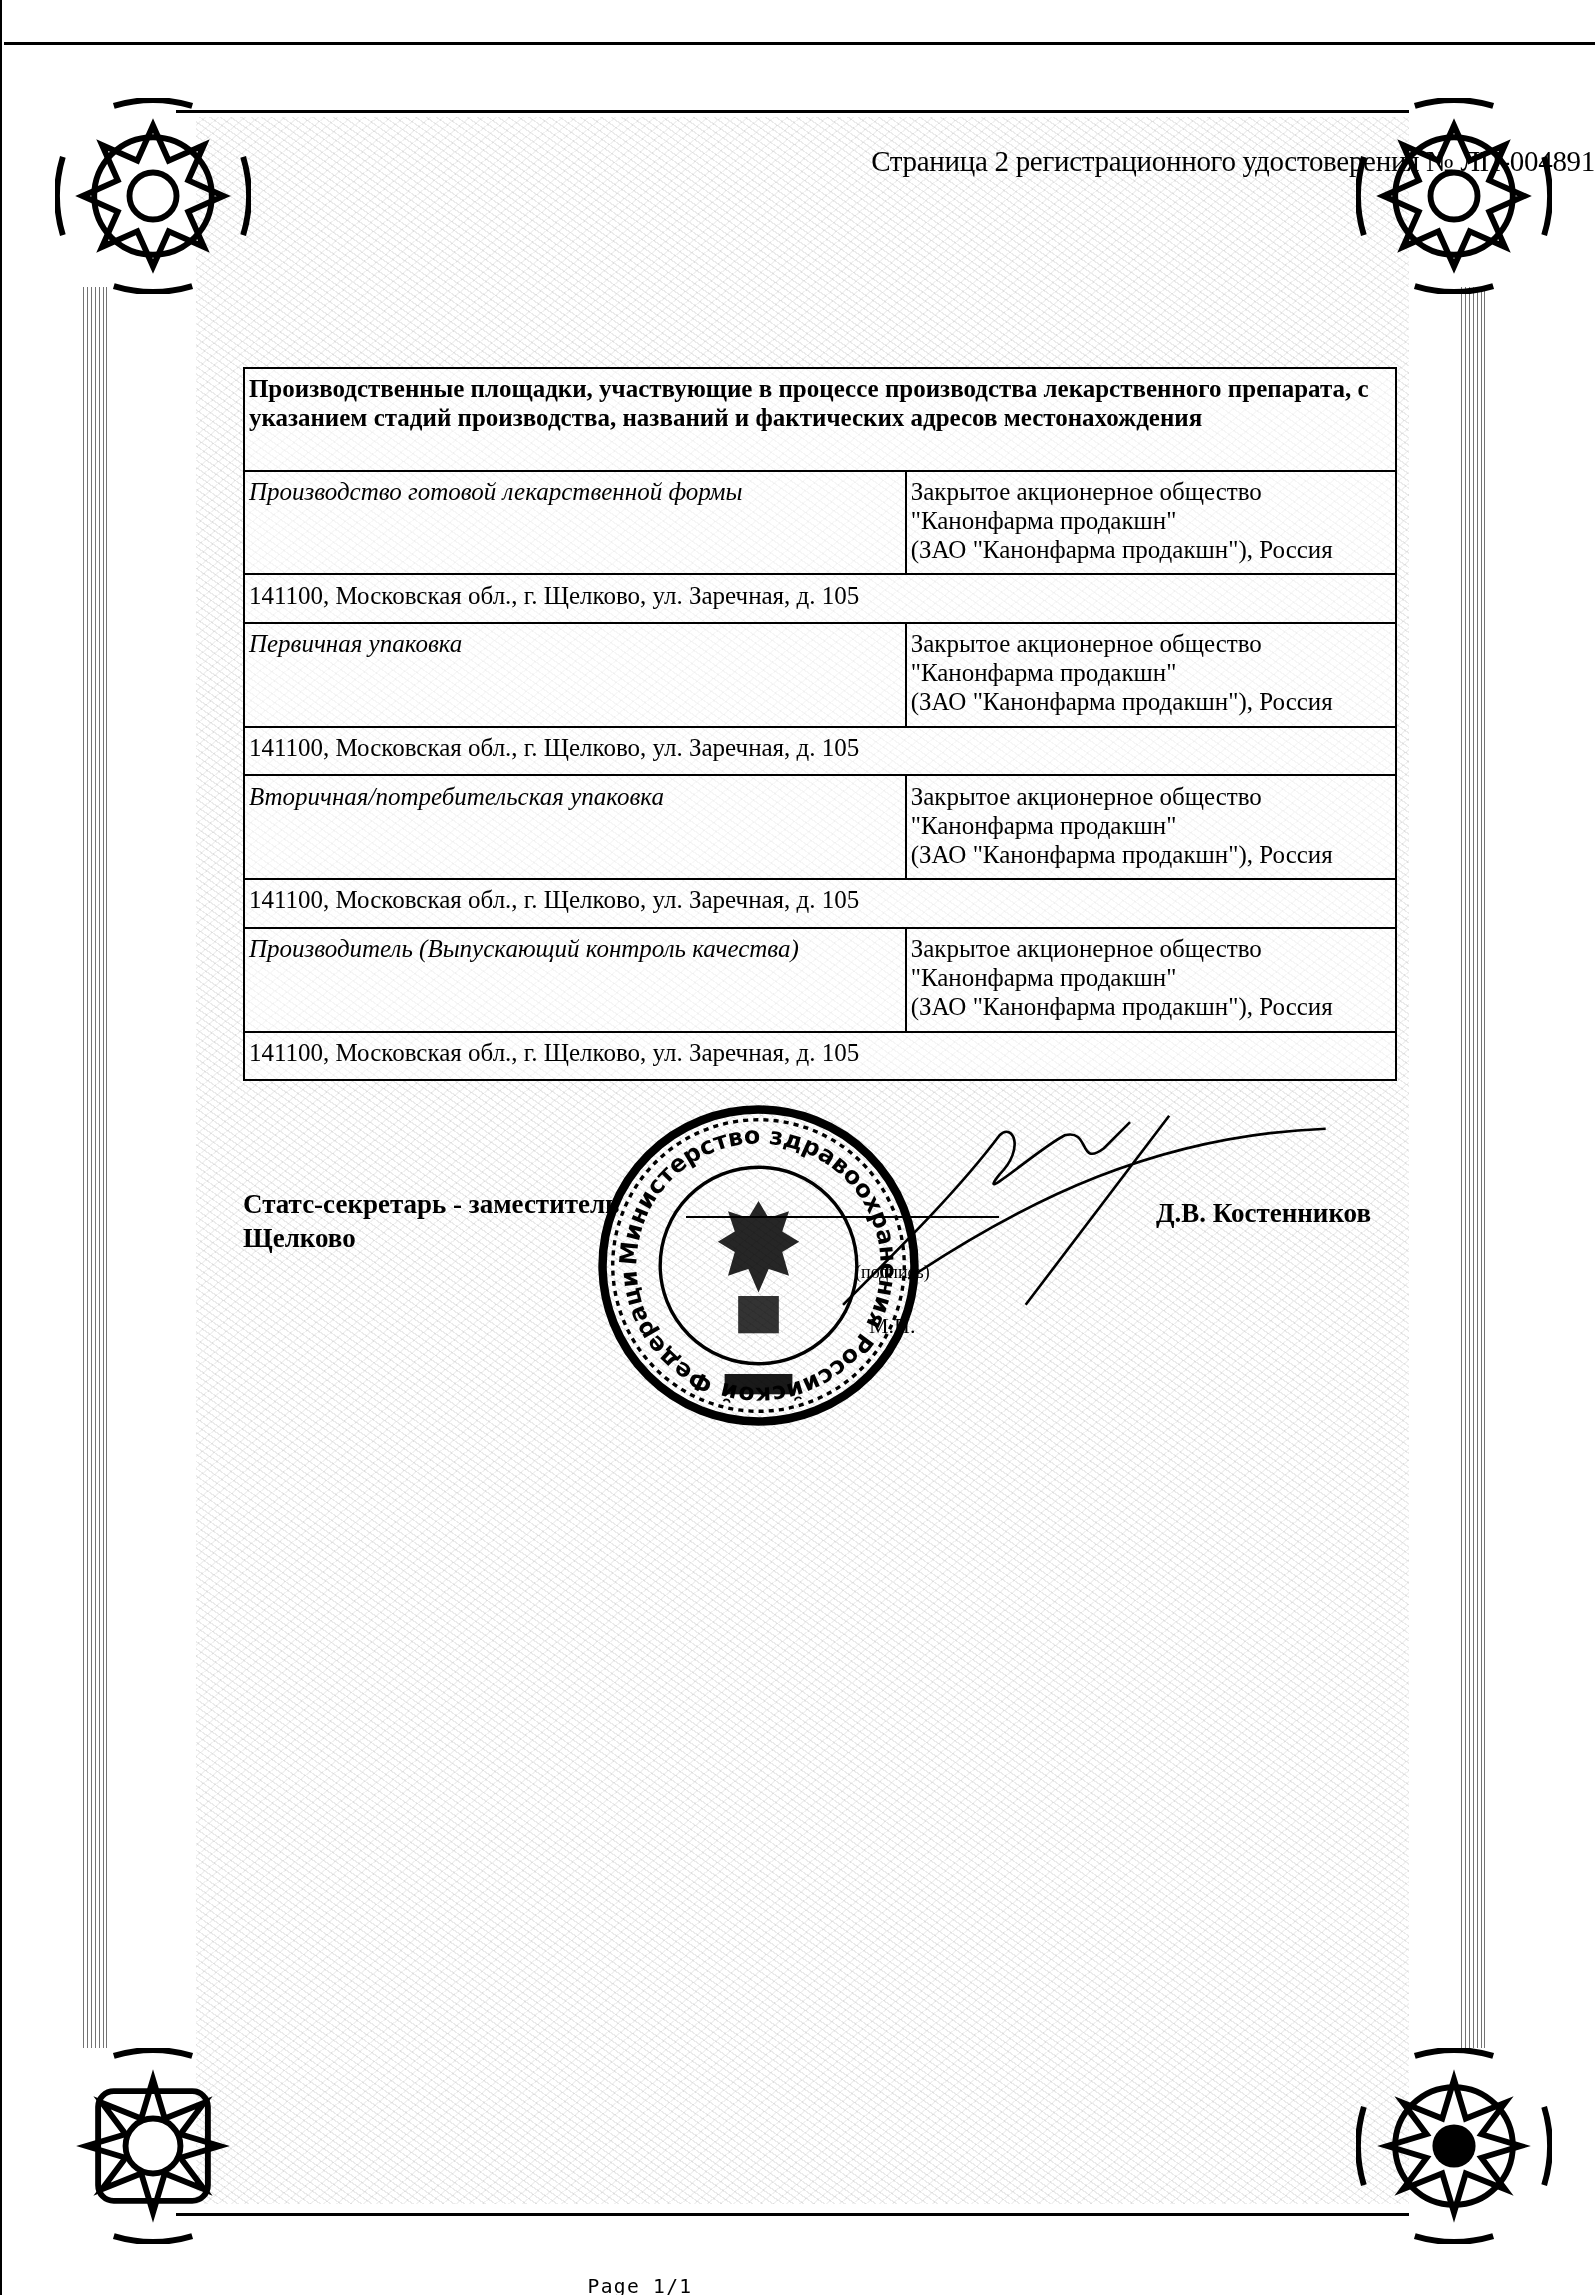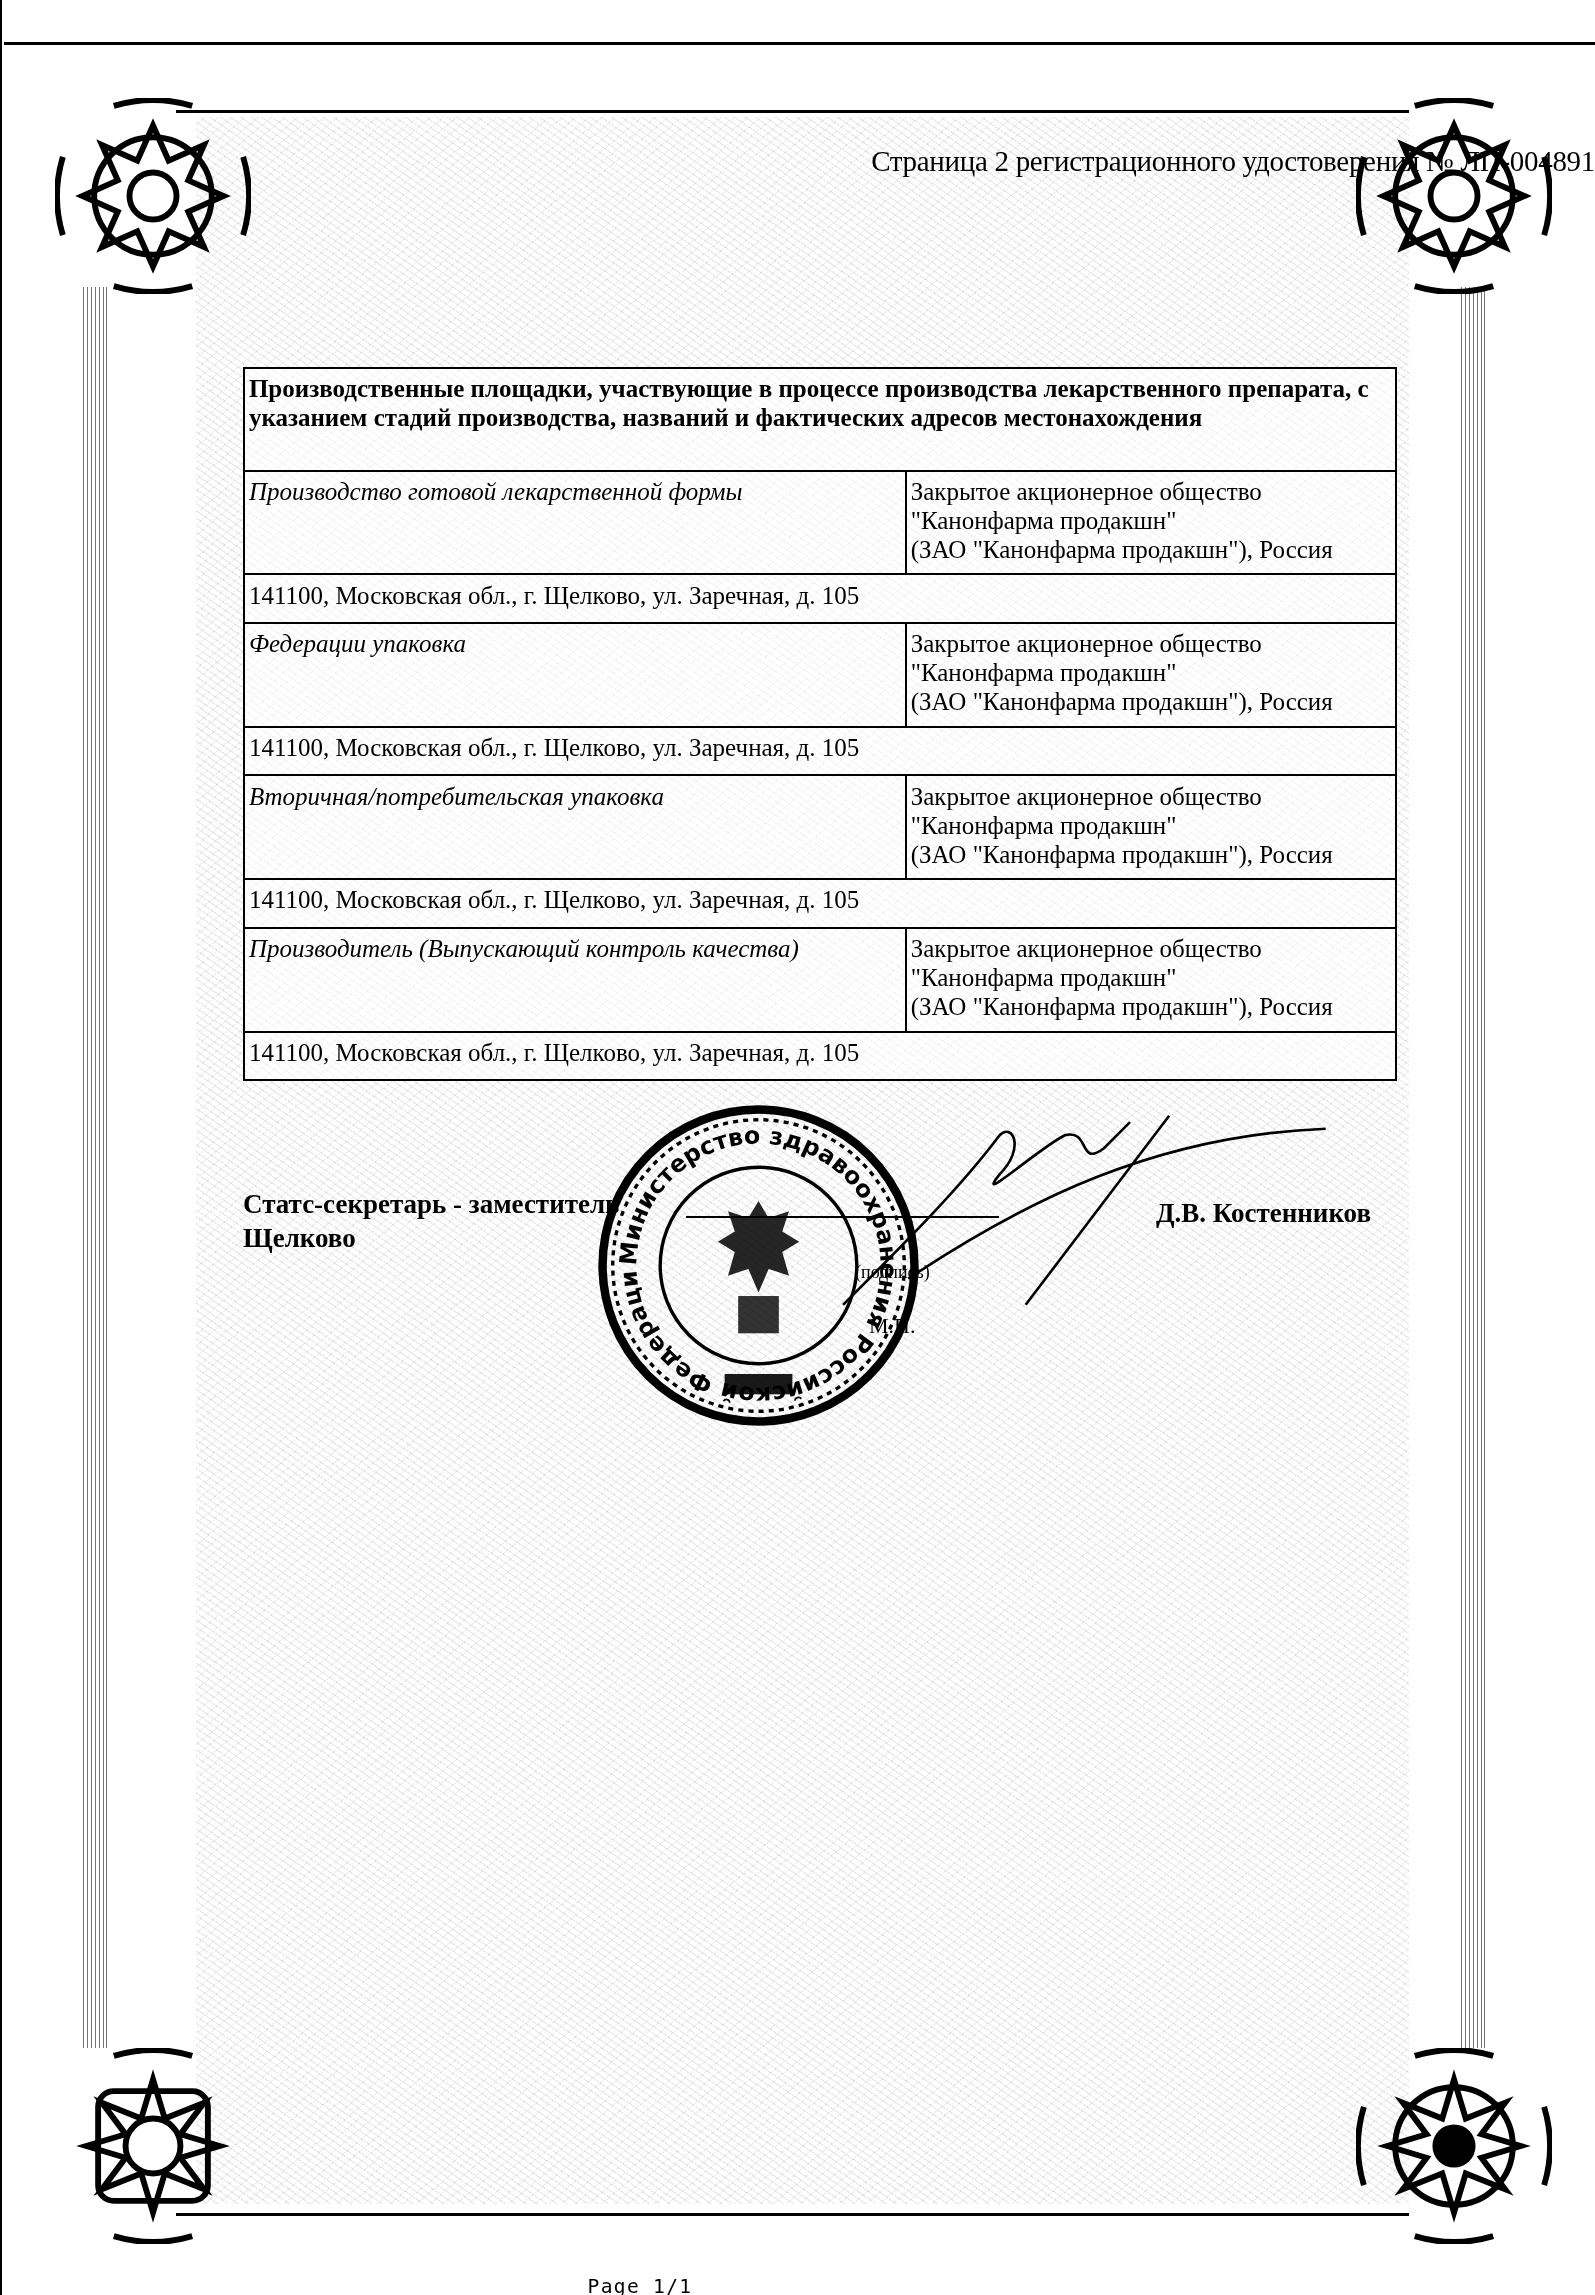--- a/index.html
+++ b/index.html
@@ -145,21 +145,21 @@
       <div>Закрытое акционерное общество</div>
       <div>"Канонфарма продакшн"</div>
       <div>(ЗАО "Канонфарма продакшн"), Россия</div>
     </td>
   </tr>
   <tr>
     <td colspan="2" class="address">141100, Московская обл., г. Щелково, ул. Заречная, д. 105</td>
   </tr>
 
   <tr>
-    <td class="stage">Федерации упаковка</td>
+    <td class="stage">Первичная упаковка</td>
     <td class="company">
       <div>Закрытое акционерное общество</div>
       <div>"Канонфарма продакшн"</div>
       <div>(ЗАО "Канонфарма продакшн"), Россия</div>
     </td>
   </tr>
   <tr>
     <td colspan="2" class="address">141100, Московская обл., г. Щелково, ул. Заречная, д. 105</td>
   </tr>
 

